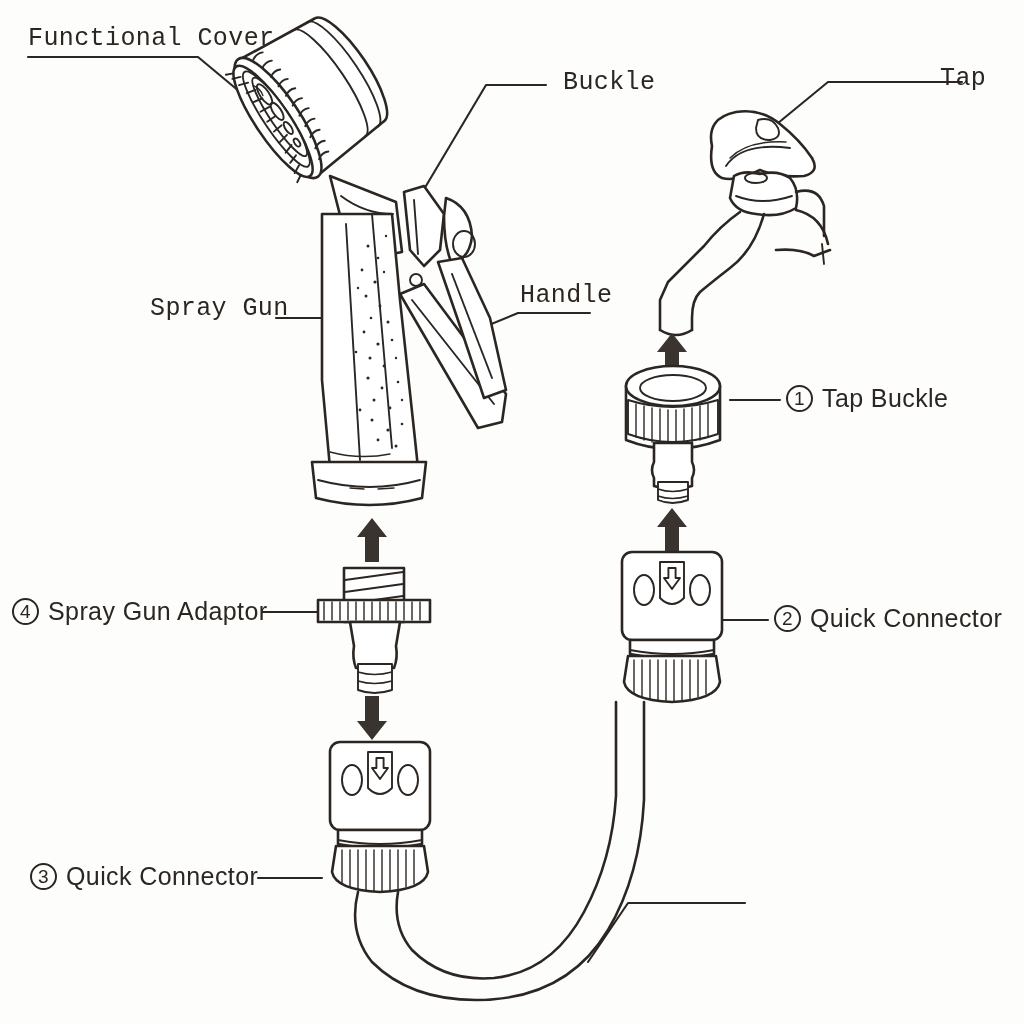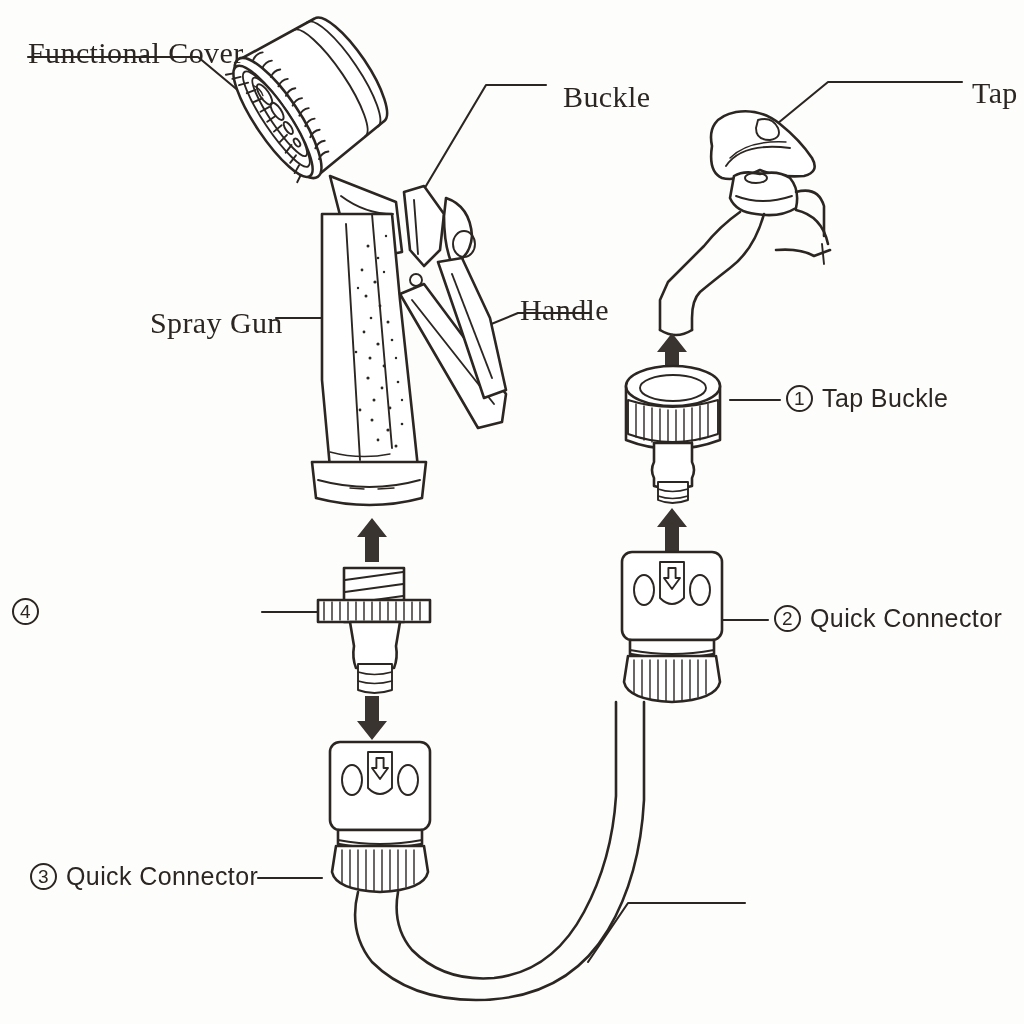--- a/index.html
+++ b/index.html
@@ -17,26 +17,25 @@
   }
   svg.diagram {
     position: absolute;
     left: 0; top: 0;
     width: 1024px;
     height: 1024px;
   }
   .lbl {
     position: absolute;
     color: #2b2622;
-    font-family: Liberation Serif, serif;
-    font-size: 30px;
+    font-family: Liberation Mono, monospace;
+    font-size: 25px;
     letter-spacing: 0.4px;
     white-space: nowrap;
     line-height: 1;
-    margin-top: 12px;
   }
   .numlbl {
     position: absolute;
     color: #2b2622;
     font-family: "Liberation Sans", sans-serif;
     font-size: 25px;
     letter-spacing: 0.4px;
     white-space: nowrap;
     display: flex;
     align-items: center;
@@ -355,21 +354,21 @@
       <path class="ln" d="M358,892 Q348,932 372,962 Q410,1000 476,1000 Q566,1000 608,930 Q640,876 644,800 L644,702"></path>
       <path class="ln" d="M398,892 Q392,926 412,950 Q444,982 494,978 Q552,972 584,912 Q612,860 616,796 L616,702"></path>
     </g>
 
   </svg>
 
   <div class="lbl" style="left:28px; top:26px;">Functional Cover</div>
 
   <div class="lbl" style="left:563px; top:70px;">Buckle</div>
 
-  <div class="lbl" style="left:972px; top:66px;">Tap</div>
+  <div class="lbl" style="left:940px; top:66px;">Tap</div>
 
   <div class="lbl" style="left:150px; top:296px;">Spray Gun</div>
 
   <div class="lbl" style="left:520px; top:283px;">Handle</div>
 
   <div class="numlbl" style="left:786px; top:385px;">
     <span class="circnum">1</span>
     <span>Tap Buckle</span>
   </div>
 
@@ -378,16 +377,17 @@
     <span>Quick Connector</span>
   </div>
 
   <div class="numlbl" style="left:30px; top:863px;">
     <span class="circnum">3</span>
     <span>Quick Connector</span>
   </div>
 
   <div class="numlbl" style="left:12px; top:598px;">
     <span class="circnum">4</span>
+    <span>Spray Gun Adaptor</span>
   </div>
 
 
 </div>
 
 </body></html>

